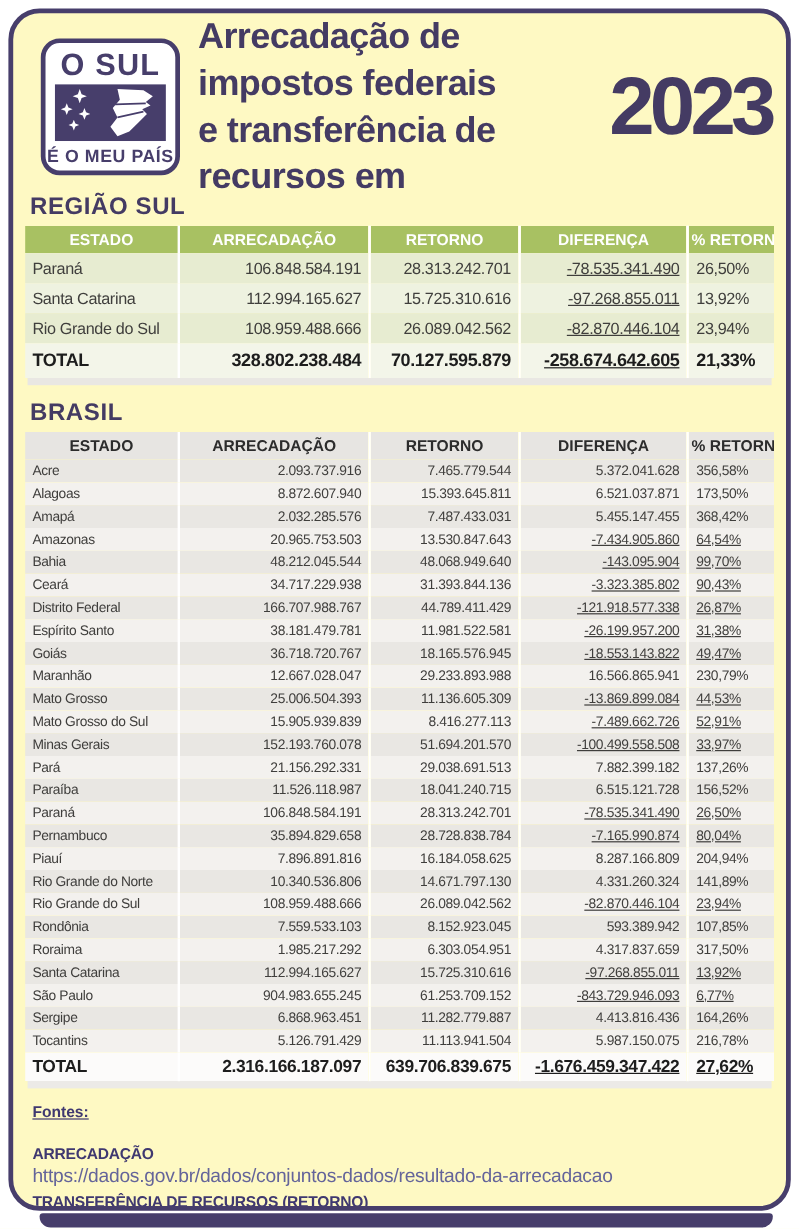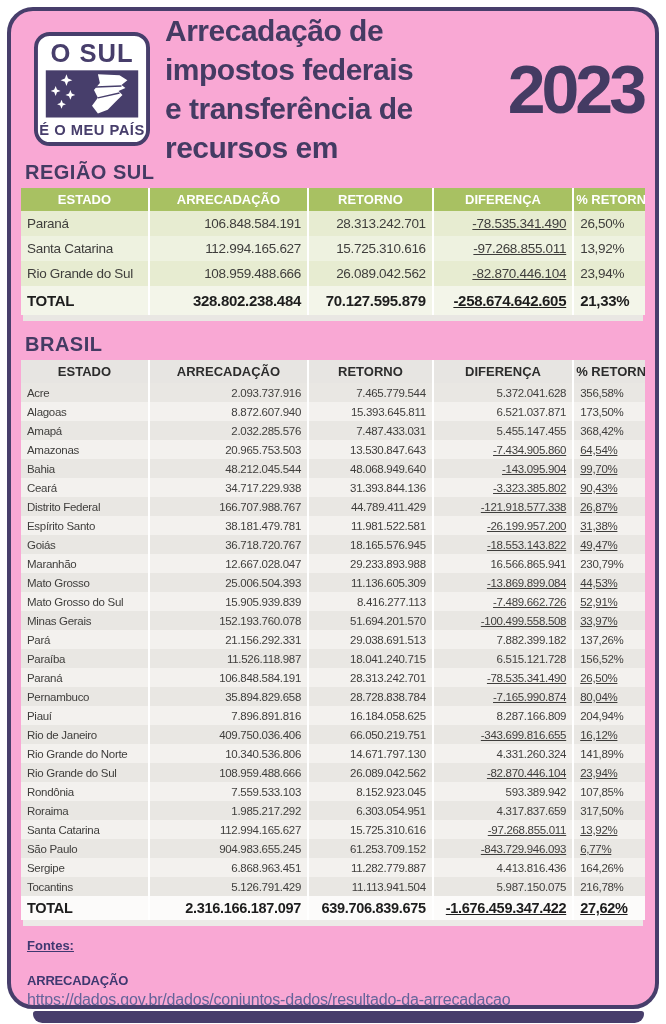--- a/index.html
+++ b/index.html
@@ -1,21 +1,21 @@
 <!DOCTYPE html>
 <html><head>
 <meta charset="utf-8">
 <style>
   * { margin:0; padding:0; box-sizing:border-box; }
   body { font-family:"Liberation Sans", sans-serif; background:#ffffff; }
   .page { position:relative; width:666px; height:1024px; background:#ffffff; overflow:hidden; }
 
   .card {
     position:absolute; left:7px; right:7px; top:7px; bottom:15px;
-    border:4px solid #473e6b; border-radius:26px; background:#f9a8d4;
+    border:4px solid #473e6b; border-radius:26px; background:#fef9c3;
     padding:14px 10px 0 10px; overflow:hidden;
   }
   .bottom-bar {
     position:absolute; left:33px; right:22px; bottom:1px; height:12px;
     background:#473e6b; border-radius:3px 3px 10px 10px;
   }
 
   
   .header { display:flex; align-items:center; padding:8px 0 6px 12px; height:126px; }
   .logo { flex:0 0 118px; }
@@ -285,27 +285,20 @@
             <td class="cell-pct c-red">80,04%</td>
           </tr>
           <tr>
             <td class="cell-estado">Piauí</td>
             <td class="cell-num">7.896.891.816</td>
             <td class="cell-num">16.184.058.625</td>
             <td class="cell-num c-green">8.287.166.809</td>
             <td class="cell-pct c-green">204,94%</td>
           </tr>
           <tr>
-            <td class="cell-estado">Rio de Janeiro</td>
-            <td class="cell-num">409.750.036.406</td>
-            <td class="cell-num">66.050.219.751</td>
-            <td class="cell-num c-red">-343.699.816.655</td>
-            <td class="cell-pct c-red">16,12%</td>
-          </tr>
-          <tr>
             <td class="cell-estado">Rio Grande do Norte</td>
             <td class="cell-num">10.340.536.806</td>
             <td class="cell-num">14.671.797.130</td>
             <td class="cell-num c-green">4.331.260.324</td>
             <td class="cell-pct c-green">141,89%</td>
           </tr>
           <tr>
             <td class="cell-estado">Rio Grande do Sul</td>
             <td class="cell-num">108.959.488.666</td>
             <td class="cell-num">26.089.042.562</td>

